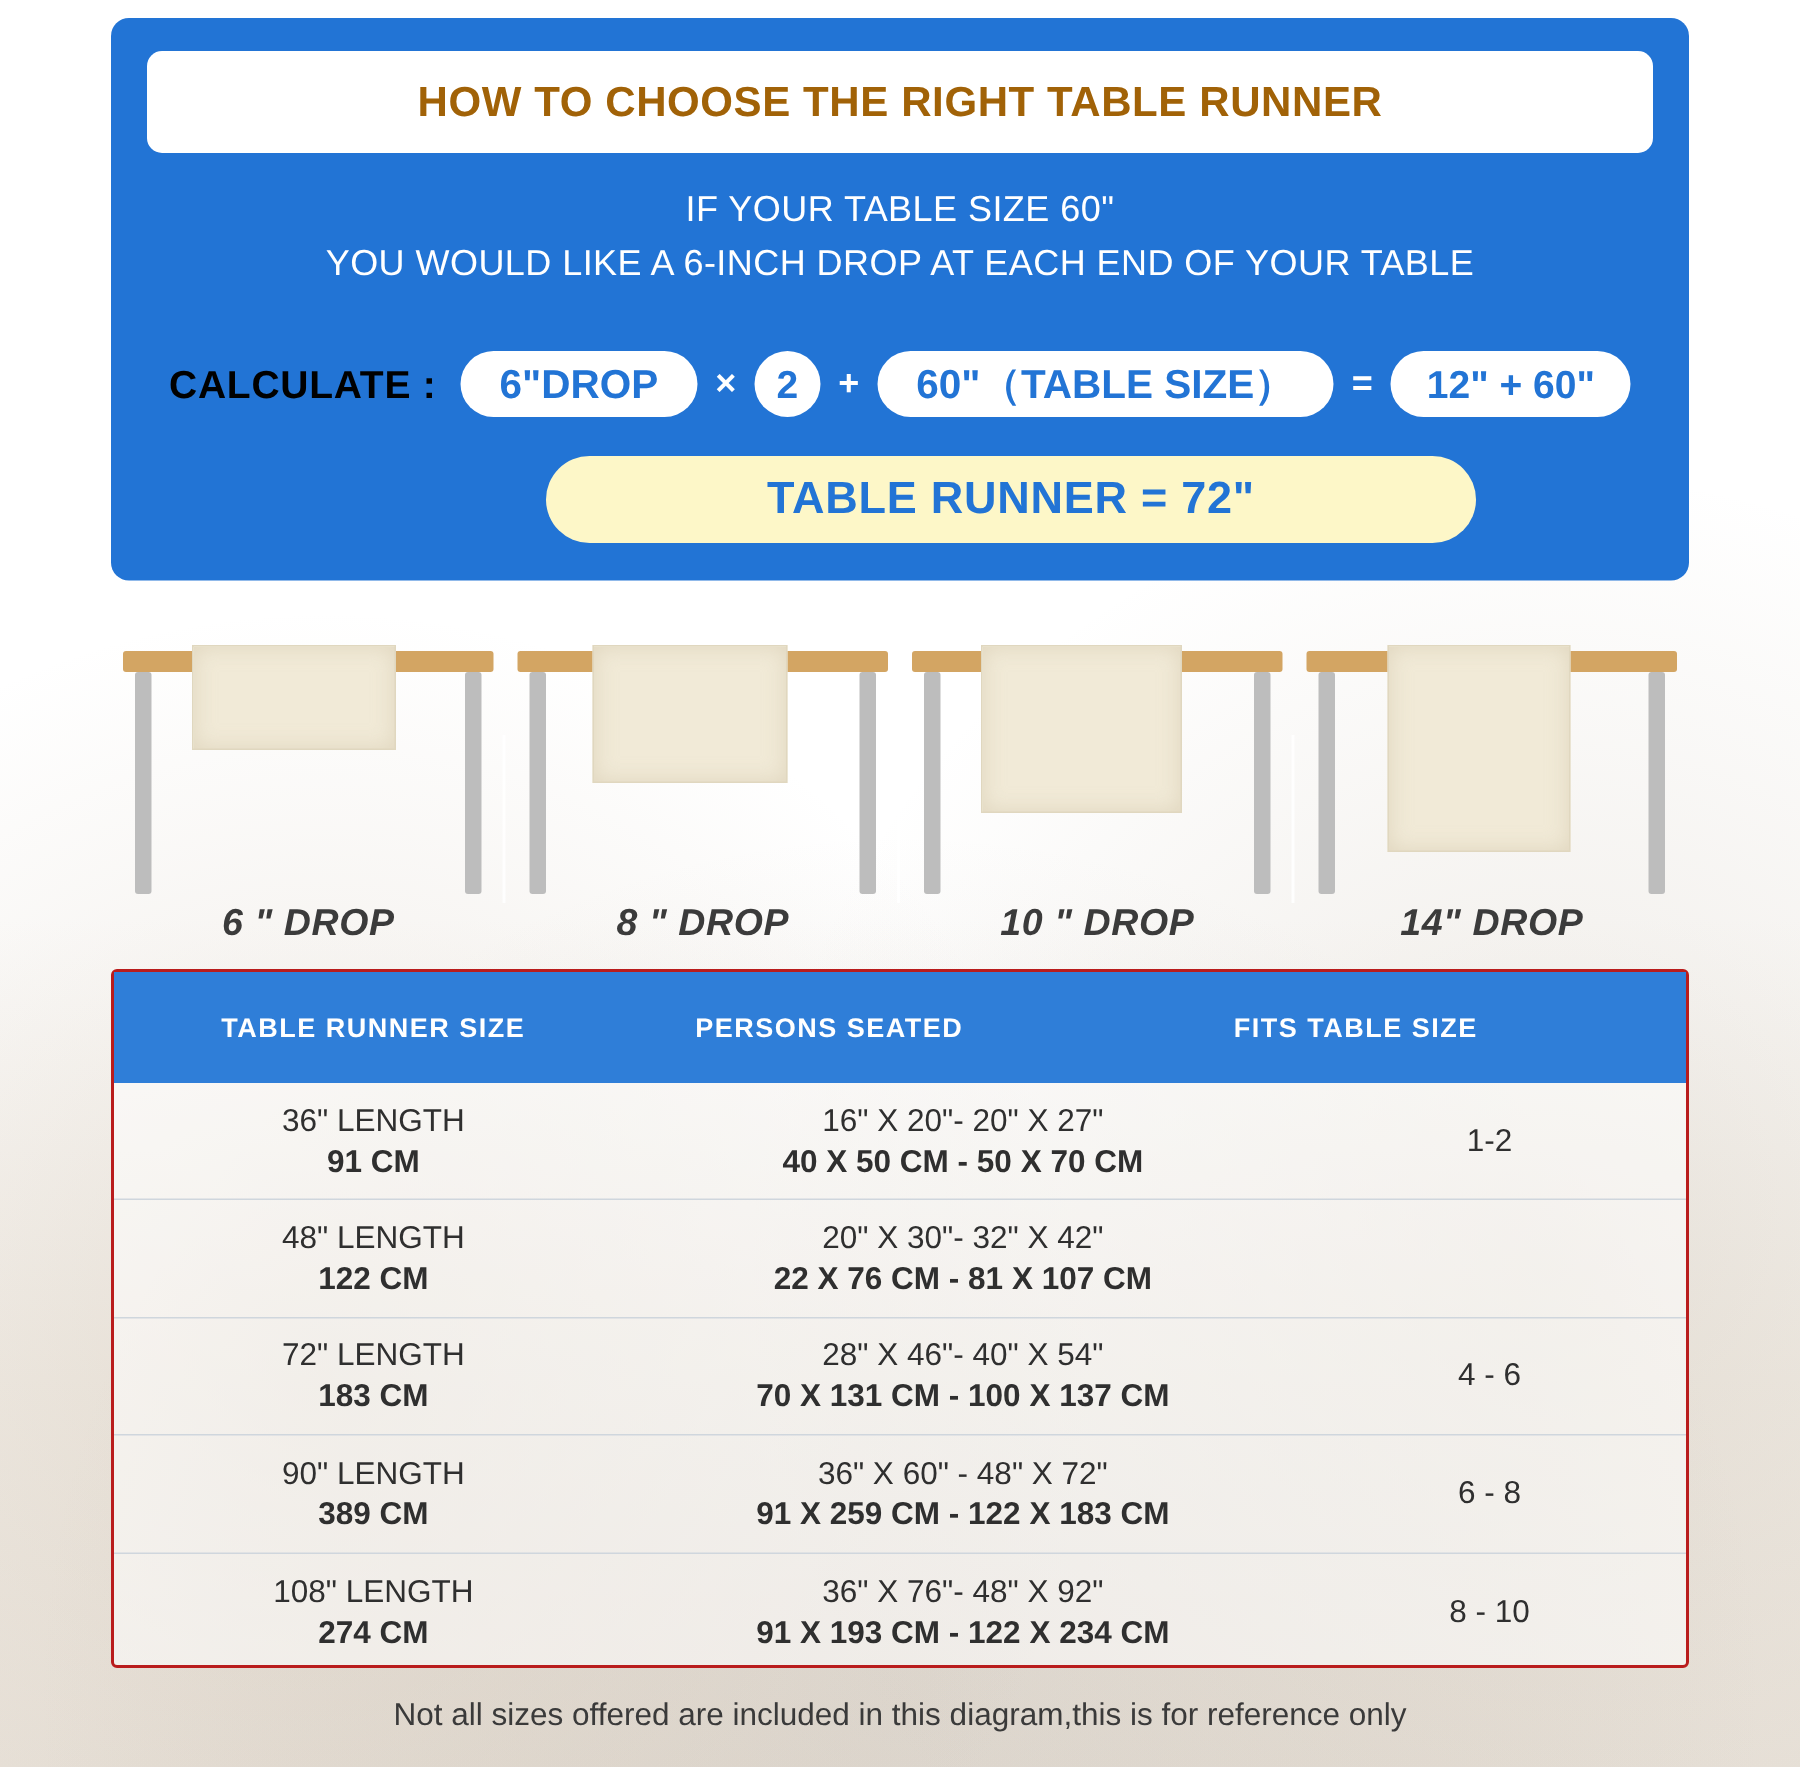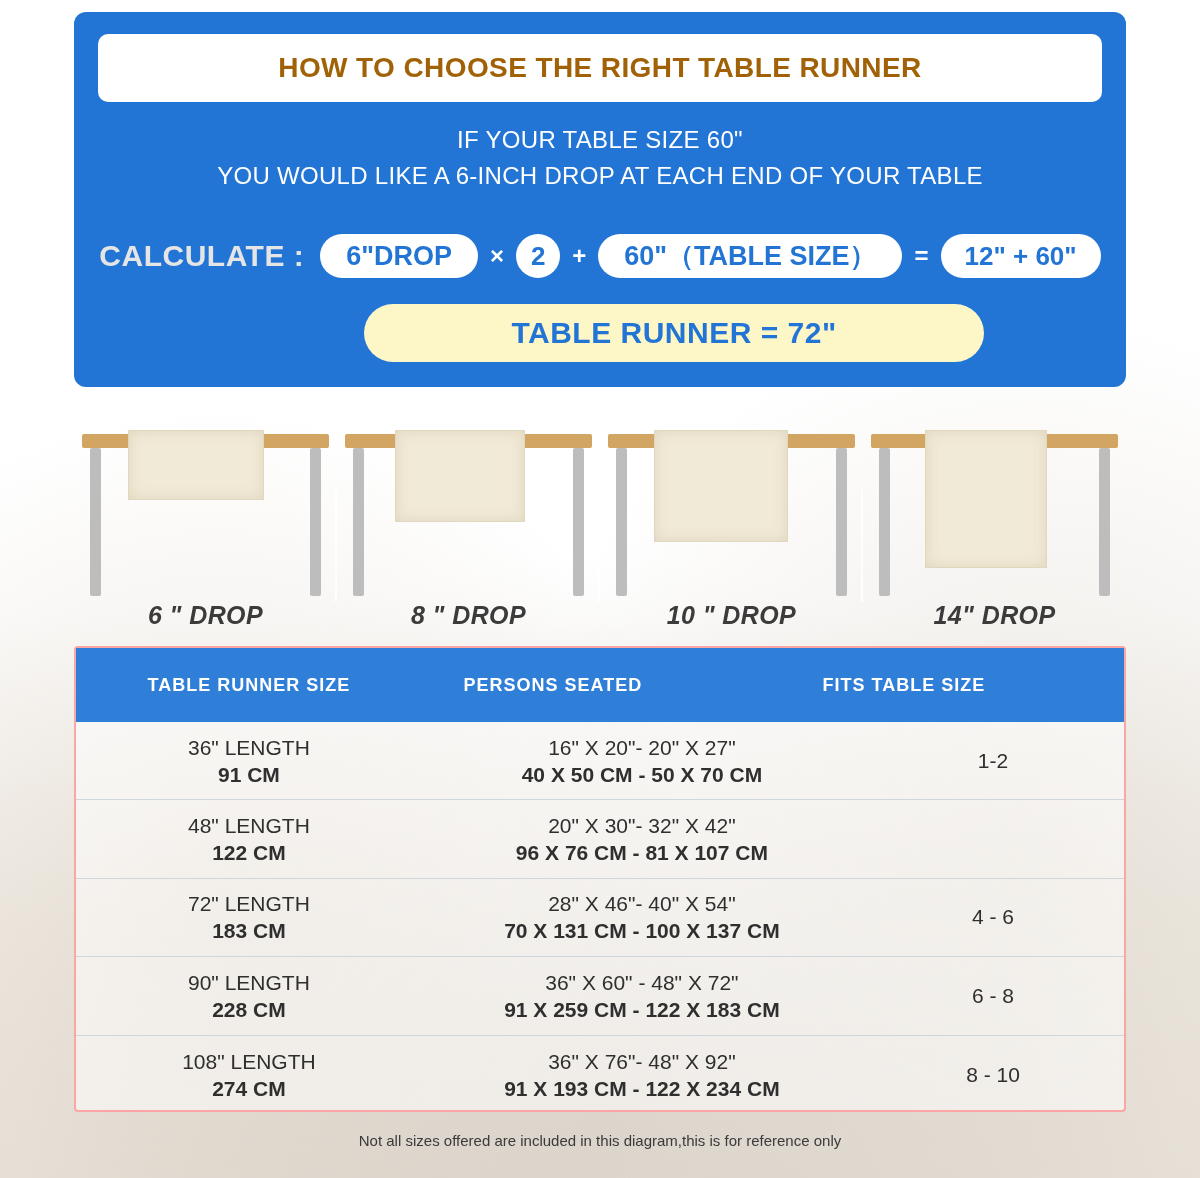--- a/index.html
+++ b/index.html
@@ -74,23 +74,23 @@
     position: absolute;
     left: 0;
     top: 222px;
     width: 100%;
     display: flex;
     align-items: center;
     justify-content: center;
     gap: 0px;
   }
   .calc-label {
-    font-size: 30px;
-    font-weight: 700;
-    color: #e5e5e5;
+    font-size: 26px;
+    font-weight: 700;
+    color: #000000;
     letter-spacing: 0.5px;
     margin-right: 16px;
   }
   .pill {
     background: #ffffff;
     color: #2274d5;
     border-radius: 999px;
     font-weight: 700;
     display: flex;
     align-items: center;
@@ -187,21 +187,21 @@
     background: rgba(255,255,255,0.85);
   }
 
   
   .sizes-table {
     position: absolute;
     left: 74px;
     top: 646px;
     width: 1052px;
     height: 466px;
-    border: 2px solid #fca5a5;
+    border: 2px solid #b91c1c;
     border-radius: 4px;
     background: rgba(255,255,255,0.55);
   }
   .thead {
     display: flex;
     height: 74px;
     background: #2f7ed8;
   }
   .thead .th {
     display: flex;
@@ -234,21 +234,21 @@
   .td .l2 { font-size: 21px; line-height: 27px; }
   .td.center-single { font-size: 21px; }
   .bold { font-weight: 700; }
 
   .footnote {
     position: absolute;
     left: 0;
     top: 1132px;
     width: 1200px;
     text-align: center;
-    font-size: 15px;
+    font-size: 21px;
     color: #3a3a3a;
   }
 </style>
 </head>
 <body>
 
 <div id="page">
   <div id="bg-wash"></div>
 
   <div class="calc-card">
@@ -334,40 +334,40 @@
       <div class="td col3 center-single">1-2</div>
     </div>
 
     <div class="trow">
       <div class="td col1">
         <div class="l1">48" LENGTH</div>
         <div class="l2 bold">122 CM</div>
       </div>
       <div class="td col2">
         <div class="l1">20" X 30"- 32" X 42"</div>
-        <div class="l2 bold">96 X 76 CM - 81 X 107 CM</div>
+        <div class="l2 bold">22 X 76 CM - 81 X 107 CM</div>
       </div>
     </div>
 
     <div class="trow">
       <div class="td col1">
         <div class="l1">72" LENGTH</div>
         <div class="l2 bold">183 CM</div>
       </div>
       <div class="td col2">
         <div class="l1">28" X 46"- 40" X 54"</div>
         <div class="l2 bold">70 X 131 CM - 100 X 137 CM</div>
       </div>
       <div class="td col3 center-single">4 - 6</div>
     </div>
 
     <div class="trow">
       <div class="td col1">
         <div class="l1">90" LENGTH</div>
-        <div class="l2 bold">228 CM</div>
+        <div class="l2 bold">389 CM</div>
       </div>
       <div class="td col2">
         <div class="l1">36" X 60" - 48" X 72"</div>
         <div class="l2 bold">91 X 259 CM - 122 X 183 CM</div>
       </div>
       <div class="td col3 center-single">6 - 8</div>
     </div>
 
     <div class="trow">
       <div class="td col1">

